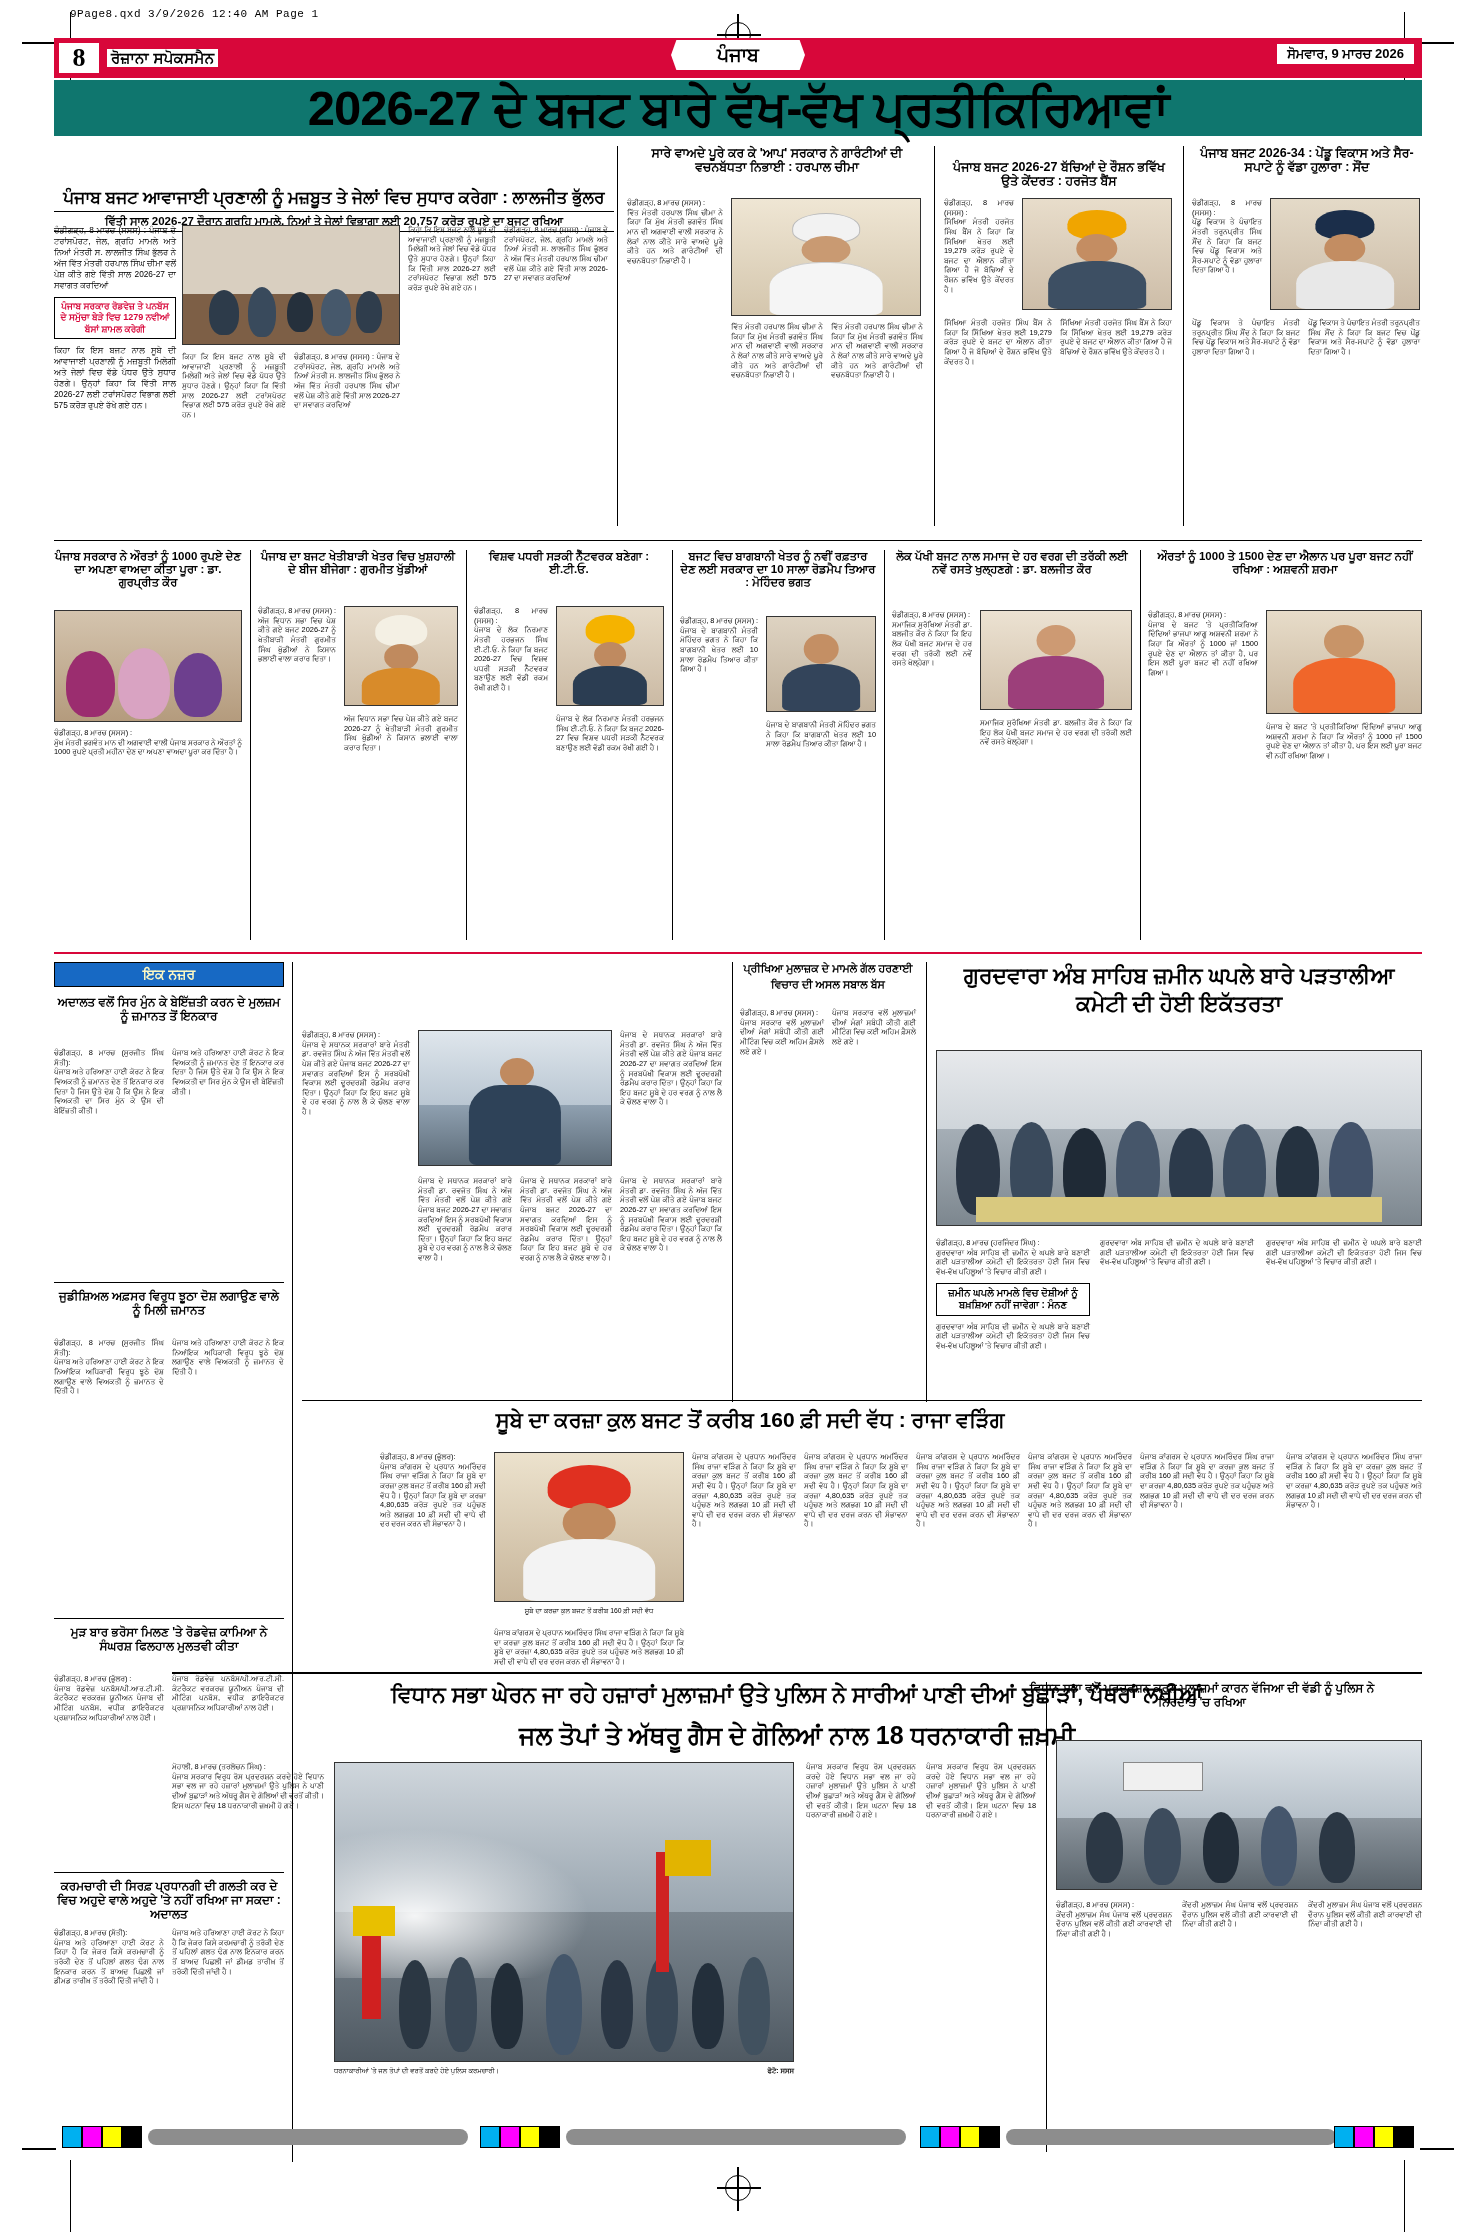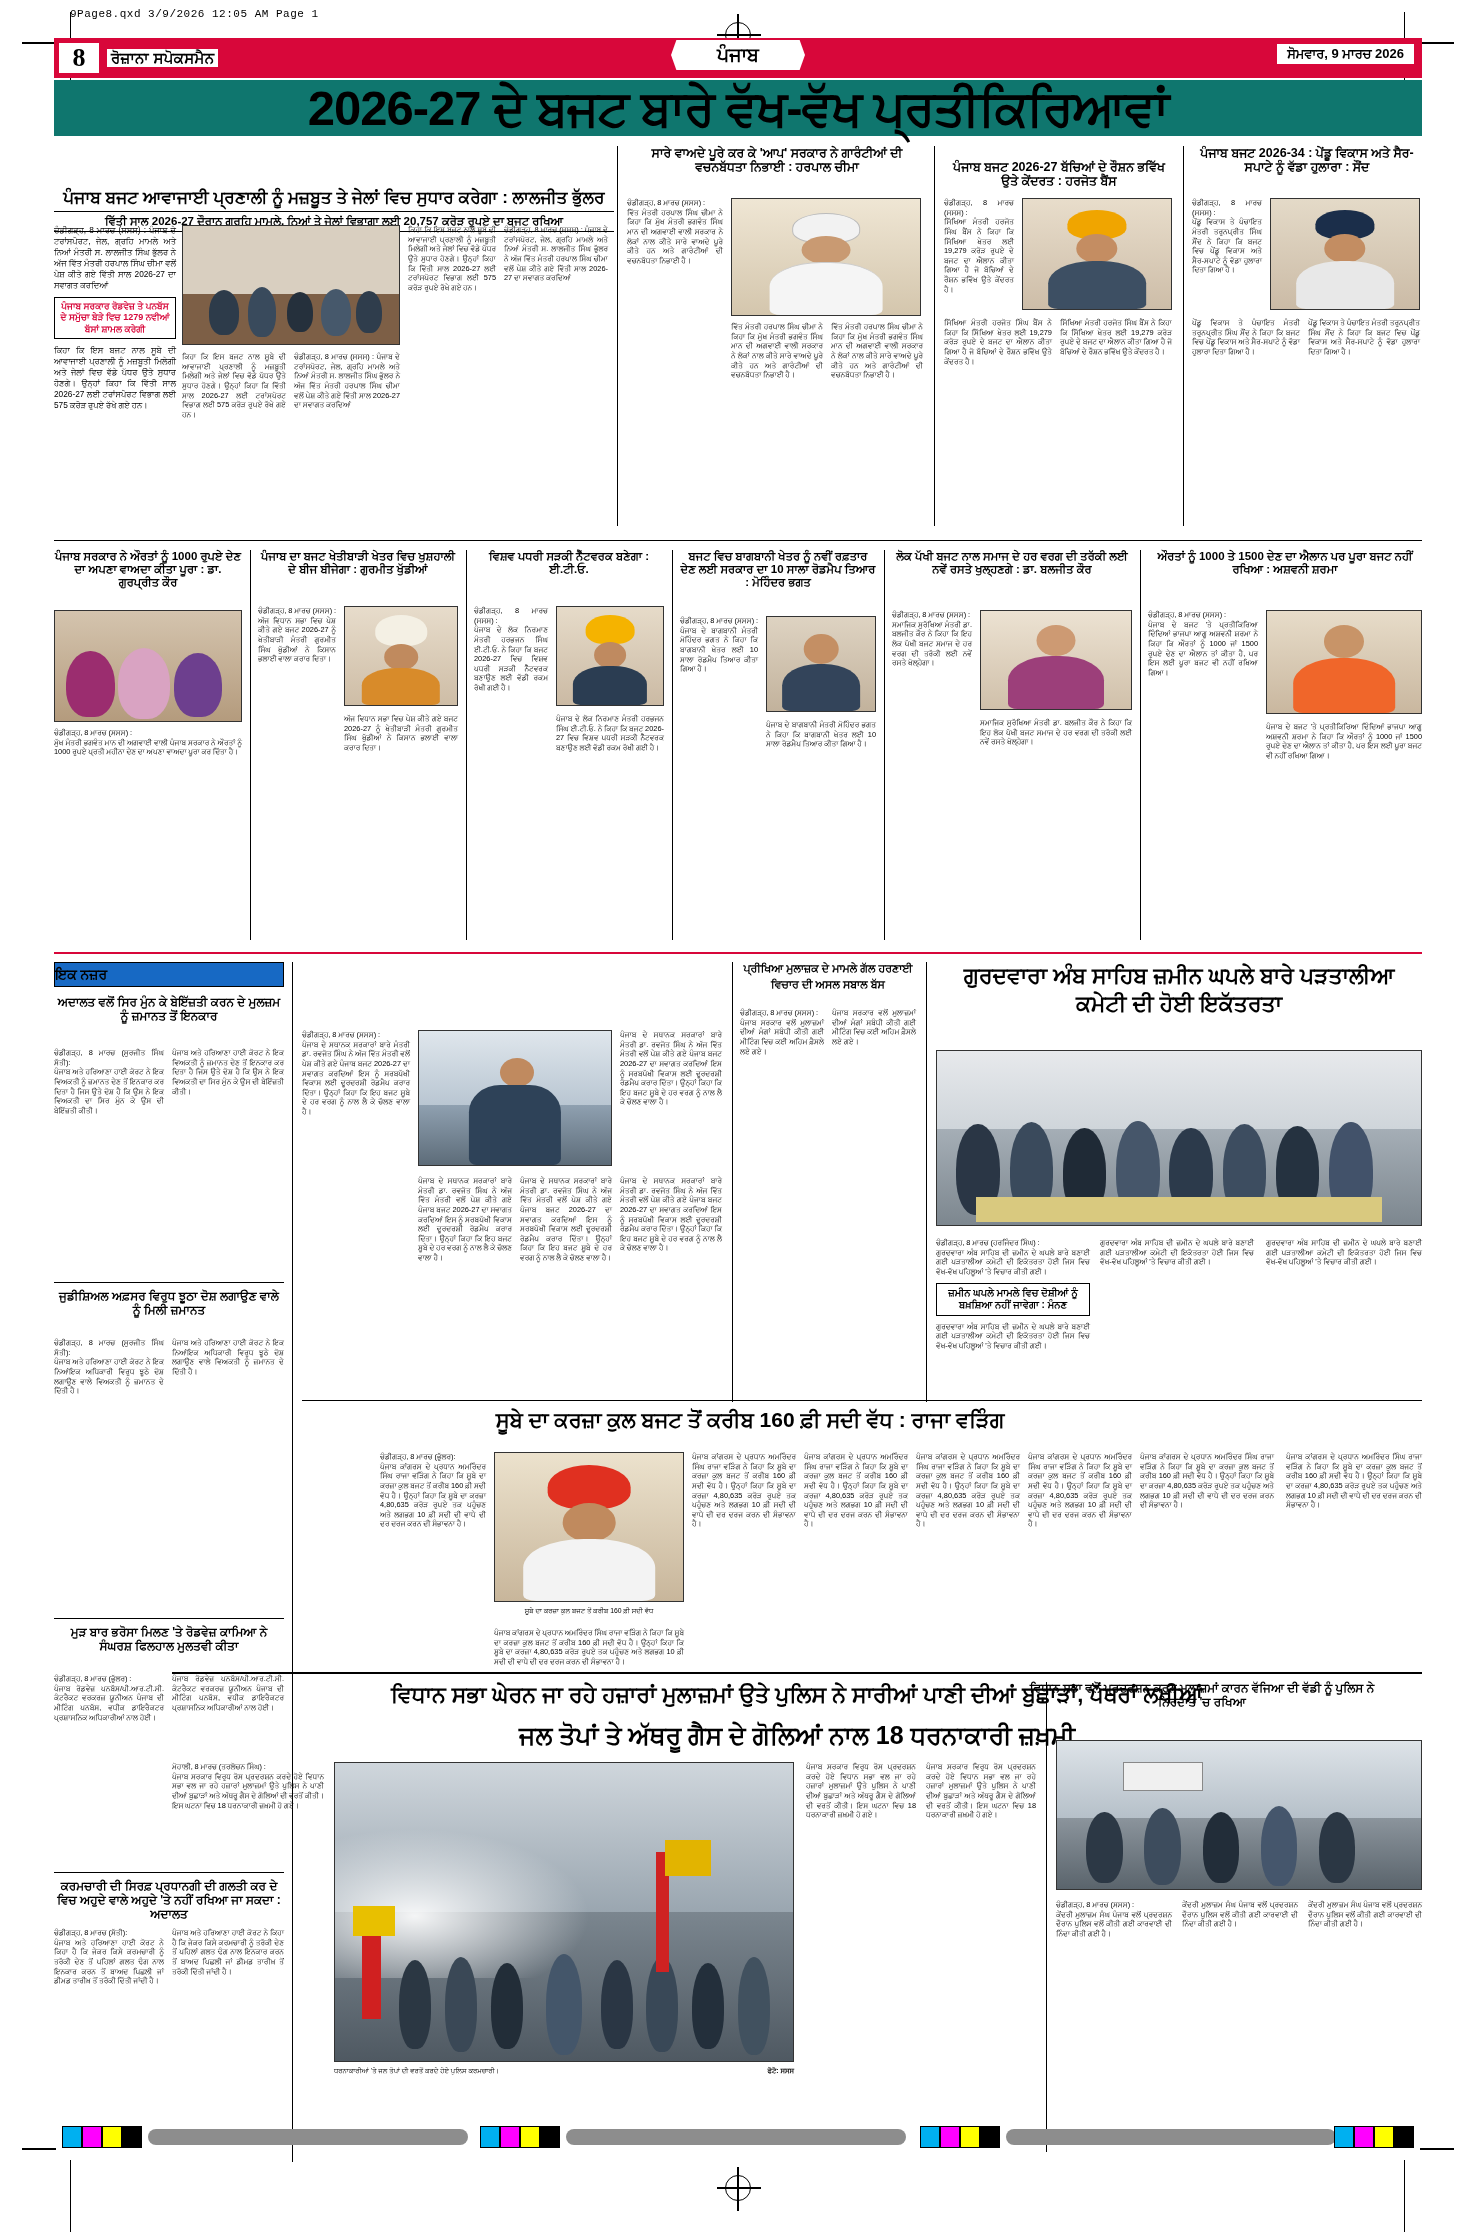--- a/index.html
+++ b/index.html
@@ -156,21 +156,22 @@
   .photocap {
     font-size: 6.8px;
     line-height: 1.2;
     text-align: center;
     padding-top: 1px;
   }
 
   
   .blue-head {
     background: #1769c4;
-    color: #000000;
+    color: #fef9c3;
+    text-align: center;
     font-size: 14px;
     font-weight: 700;
     padding: 3px 0;
     border: 1px solid #000;
   }
 
   
   .pull-box {
     border: 1px solid #000;
     padding: 3px 4px;
@@ -189,21 +190,21 @@
   .vline { position:absolute; width:1px; background:#000; }
   .hline { position:absolute; height:1px; background:#000; }
   .hline2 { position:absolute; height:2px; background:#000; }
   .redline { position:absolute; height:1.5px; background:#d8073a; }
 </style>
 </head>
 <body>
 
 <div id="page">
 
-  <div class="slugline">9Page8.qxd  3/9/2026  12:05 AM  Page 1</div>
+  <div class="slugline">9Page8.qxd  3/9/2026  12:40 AM  Page 1</div>
 
   <div class="regmark" style="left:725px; top:22px;"></div>
   <div class="regmark" style="left:725px; top:2175px;"></div>
   <div class="crop-v" style="left:70px; top:12px; height:86px;"></div>
   <div class="crop-v" style="left:1404px; top:12px; height:86px;"></div>
   <div class="crop-v" style="left:70px; top:2160px; height:72px;"></div>
   <div class="crop-v" style="left:1404px; top:2160px; height:72px;"></div>
   <div class="crop-h" style="left:22px; top:42px; width:34px;"></div>
   <div class="crop-h" style="left:1420px; top:42px; width:34px;"></div>
   <div class="crop-h" style="left:22px; top:2148px; width:34px;"></div>

